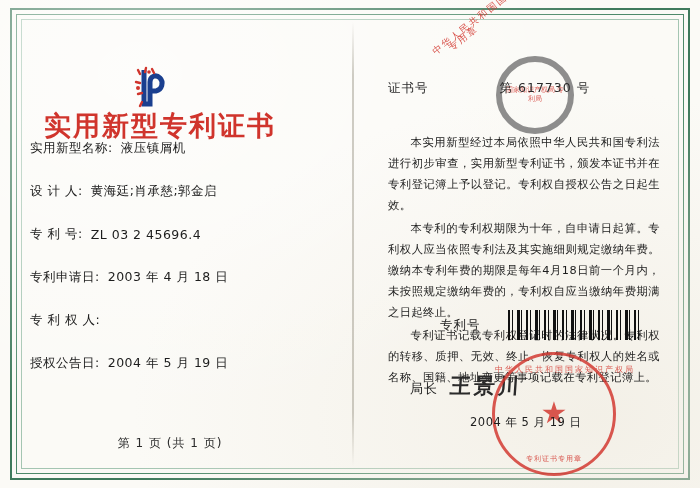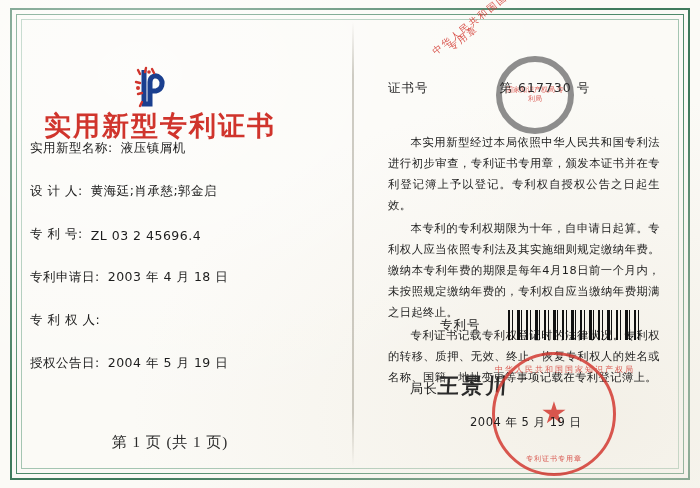--- a/index.html
+++ b/index.html
@@ -70,21 +70,21 @@
     font-size:12.5px;color:#2b2b2b;
     display:flex;gap:30px;align-items:baseline;
   }
   .certno .lbl{letter-spacing:1px;}
   .certno .val{letter-spacing:1px;margin-left:41px;}
   
   .fields{
     position:absolute;left:30px;top:140px;width:300px;
   }
   .field{
-    display:flex;align-items:flex-end;
+    display:flex;align-items:center;
     font-size:12.5px;color:#1d1d1d;
     margin-bottom:26px;
     white-space:nowrap;
   }
   .field .k{letter-spacing:.5px;}
   .field .v{margin-left:8px;letter-spacing:.5px;}
   .field.small .v{font-size:11.5px;}
   
   .para{
     position:absolute;left:388px;top:132px;width:272px;
@@ -104,21 +104,21 @@
     background:
       repeating-linear-gradient(to right,
         #111 0 2px, transparent 2px 4px,
         #111 4px 5px, transparent 5px 9px,
         #111 9px 12px, transparent 12px 13px,
         #111 13px 14px, transparent 14px 18px);
   }
   
   .director{
     position:absolute;left:410px;top:372px;
-    display:flex;align-items:baseline;gap:0;
+    display:flex;align-items:baseline;gap:12px;
   }
   .director .lbl{font-size:13px;color:#1d1d1d;letter-spacing:1px;}
   .director .sig{
     font-family:"DejaVu Serif","Liberation Serif",serif;
     font-size:21px;color:#2a2a2a;font-weight:bold;
     letter-spacing:3px;
     transform:skewX(-4deg);
   }
   
   .seal-date{
@@ -165,23 +165,22 @@
   }
   .corner-text2{
     position:absolute;left:446px;top:44px;
     color:#d2342c;font-size:9.5px;letter-spacing:2px;
     transform:rotate(-38deg);transform-origin:left top;
     white-space:nowrap;opacity:.85;
   }
   
   .footer{
     position:absolute;left:0;right:0;bottom:36px;
-    text-align:center;font-size:15px;color:#2b2b2b;
+    text-align:center;font-size:12px;color:#2b2b2b;
     letter-spacing:1px;
-    font-family:Liberation Serif, serif;
   }
   .footer .inner{margin-left:-360px;}
 </style>
 </head>
 <body>
 
 <div class="page">
 
   <div class="border-outer"></div>
   <div class="border-inner"></div>
@@ -233,21 +232,21 @@
     <div class="field small">
       <span class="k">专 利 权 人:</span>
     </div>
     <div class="field">
       <span class="k">授权公告日:</span>
       <span class="v">2004 年 5 月 19 日</span>
     </div>
   </div>
 
   <div class="para">
-    <p>本实用新型经过本局依照中华人民共和国专利法进行初步审查，专利证书专用章，颁发本证书并在专利登记簿上予以登记。专利权自授权公告之日起生效。</p>
+    <p>本实用新型经过本局依照中华人民共和国专利法进行初步审查，实用新型专利证书，颁发本证书并在专利登记簿上予以登记。专利权自授权公告之日起生效。</p>
     <p>本专利的专利权期限为十年，自申请日起算。专利权人应当依照专利法及其实施细则规定缴纳年费。缴纳本专利年费的期限是每年4月18日前一个月内，未按照规定缴纳年费的，专利权自应当缴纳年费期满之日起终止。</p>
     <p>专利证书记载专利权登记时的法律状况。专利权的转移、质押、无效、终止、恢复专利权人的姓名或名称、国籍、地址变更等事项记载在专利登记簿上。</p>
   </div>
 
   <div class="barcode-row">
     <span class="barcode-label">专利号</span>
     <span class="barcode"></span>
   </div>
 
   <div class="director">

